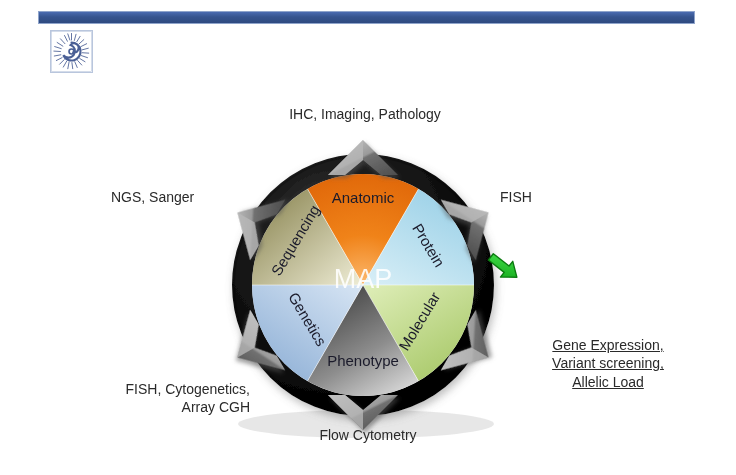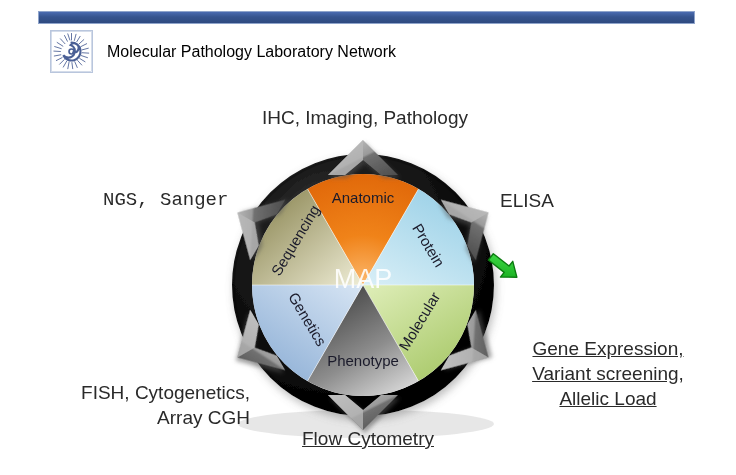--- a/index.html
+++ b/index.html
@@ -50,31 +50,31 @@
     position: absolute;
     left: 0;
     top: 0;
     width: 736px;
     height: 475px;
   }
 
   
   .callout {
     position: absolute;
-    font-size: 19px;
+    font-size: 14px;
     color: #2a2a2a;
     line-height: 1.32;
     white-space: pre-line;
   }
   #callout-top      { left: 255px; top: 105px; width: 220px; text-align: center; }
-  #callout-upleft   { left: 103px; top: 188px; width: 140px; text-align: left; font-family: Liberation Mono, monospace; }
+  #callout-upleft   { left: 111px; top: 188px; width: 140px; text-align: left; }
   #callout-upright  { left: 500px; top: 188px; width: 140px; text-align: left; }
   #callout-lowleft  { left: 35px;  top: 336px; width: 215px; text-align: right; margin-top: 44px; }
   #callout-lowright { left: 492px; top: 336px; width: 232px; text-align: center; text-decoration: underline; }
-  #callout-bottom   { left: 263px; top: 426px; width: 210px; text-align: center; text-decoration: underline; }
+  #callout-bottom   { left: 263px; top: 426px; width: 210px; text-align: center; }
 
   .seg-label {
     font-size: 15px;
     fill: #1b1b2b;
     font-family: "Liberation Sans", sans-serif;
   }
   .center-label {
     font-size: 27px;
     fill: #ffffff;
     fill-opacity: 0.88;
@@ -110,21 +110,20 @@
       <line x1="7" y1="49" x2="23" y2="50"></line>
       <line x1="9" y1="38" x2="25" y2="43"></line>
       <line x1="15" y1="28" x2="29" y2="37"></line>
       <line x1="23" y1="19" x2="34" y2="31"></line>
       <line x1="33" y1="11" x2="40" y2="25"></line>
       <line x1="41" y1="7" x2="46" y2="22"></line>
     </g>
     <path d="M50 28 a22 22 0 1 1 -20 31 a16 16 0 1 0 18 -25 a11 11 0 1 1 6 18" fill="none" stroke="#4a5f95" stroke-width="5.2" stroke-linecap="round"></path>
     <circle cx="50" cy="50" r="6" fill="none" stroke="#4a5f95" stroke-width="4"></circle>
   </svg>
-  <div>Molecular Pathology Laboratory Network</div>
 </div>
 
 <svg id="wheel-stage" viewBox="0 0 736 475">
   <defs>
     <radialGradient id="gAnatomic" cx="50%" cy="100%" r="100%">
       <stop offset="0%" stop-color="#fcb96f"></stop>
       <stop offset="45%" stop-color="#f08319"></stop>
       <stop offset="100%" stop-color="#e1690a"></stop>
     </radialGradient>
     <linearGradient id="gProtein" x1="0%" y1="100%" x2="60%" y2="0%">
@@ -246,21 +245,21 @@
 
   <g transform="translate(497,249) rotate(38)">
     <path d="M0 6 L20 6 L20 0 L33 10 L20 20 L20 14 L0 14 Z" fill="url(#gGreen)" stroke="#0b7a10" stroke-width="1.4" stroke-linejoin="round"></path>
   </g>
 </svg>
 
 <div class="callout" id="callout-top">IHC, Imaging, Pathology</div>
 
 <div class="callout" id="callout-upleft">NGS, Sanger</div>
 
-<div class="callout" id="callout-upright">ELISA</div>
+<div class="callout" id="callout-upright">FISH</div>
 
 <div class="callout" id="callout-lowleft">FISH, Cytogenetics,
 Array CGH</div>
 
 <div class="callout" id="callout-lowright">Gene Expression,
 Variant screening,
 Allelic Load</div>
 
 <div class="callout" id="callout-bottom">Flow Cytometry</div>
 

